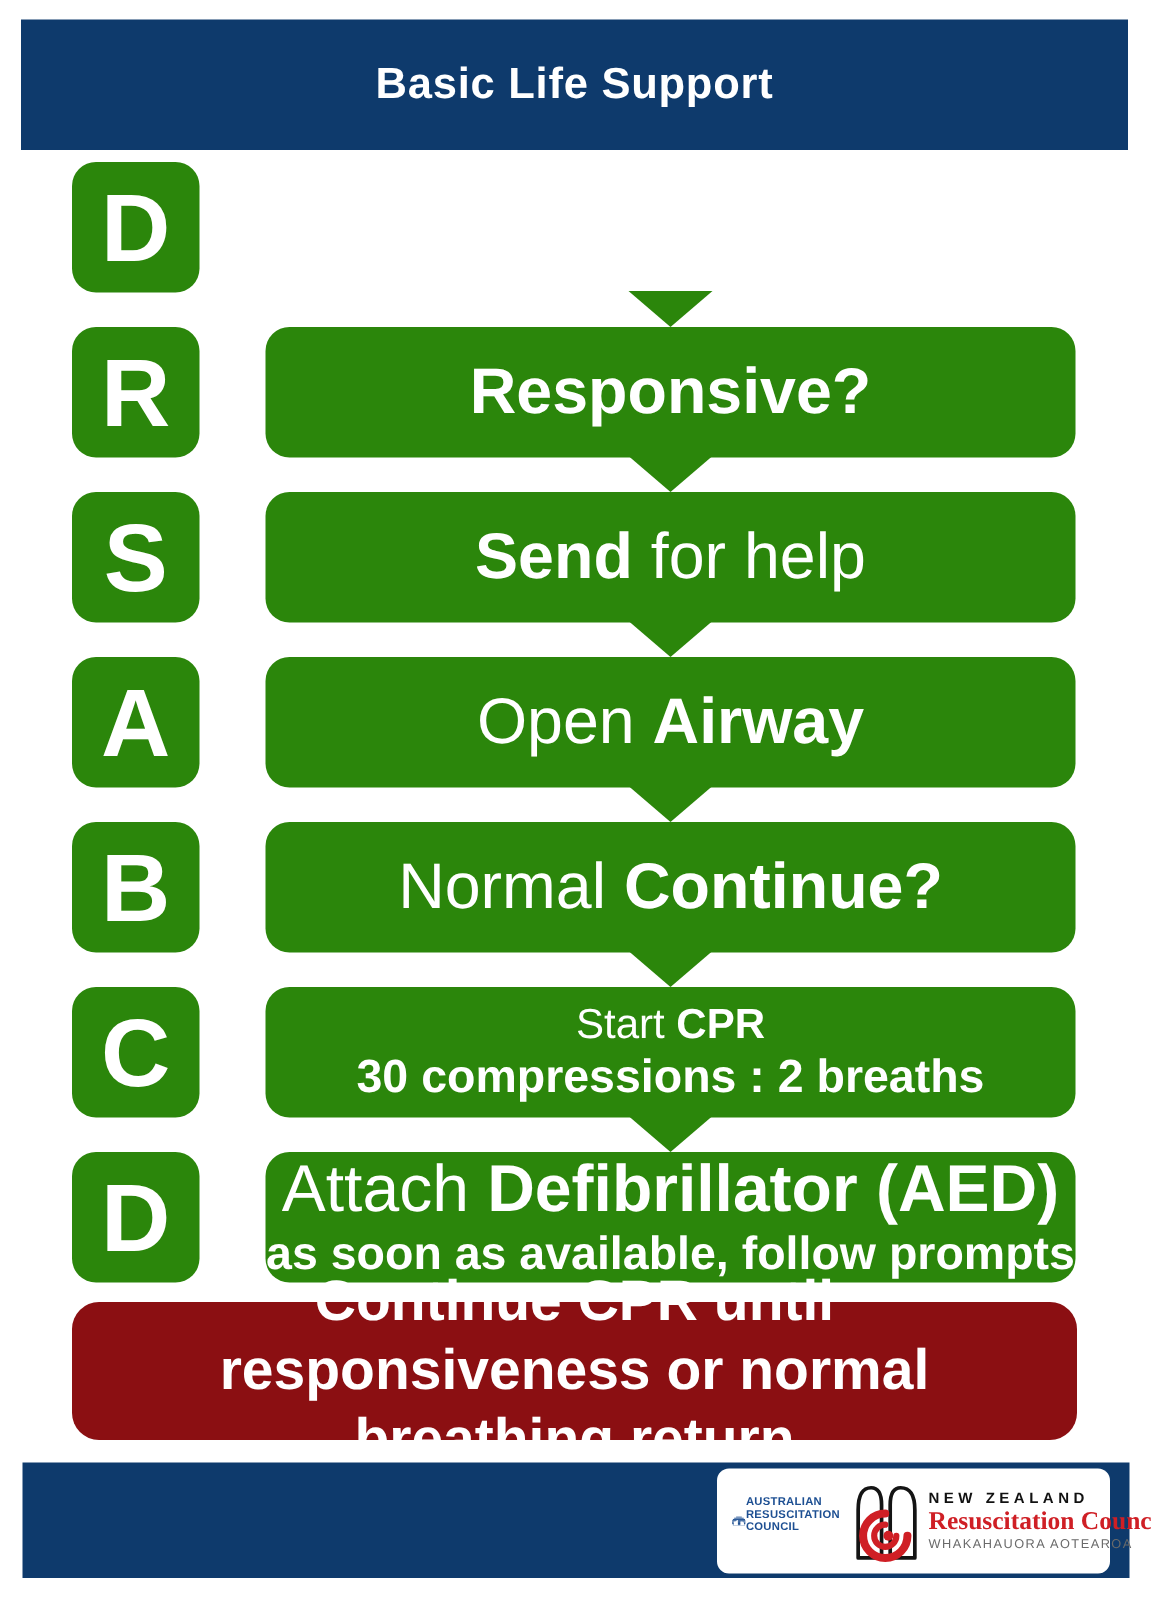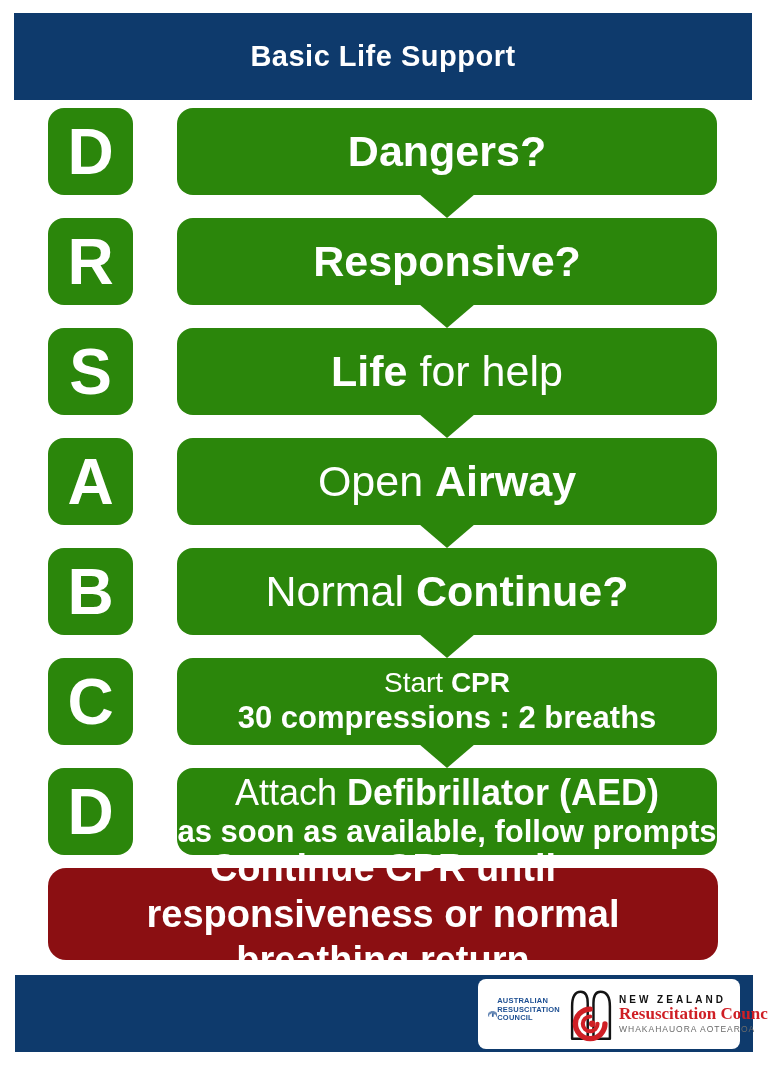--- a/index.html
+++ b/index.html
@@ -16,21 +16,21 @@
           background:var(--green,#2b860b);display:flex;align-items:center;justify-content:center;}
   .letter span{color:#fff;font-weight:bold;font-size:64px;line-height:1;}
 
   .box{position:absolute;left:177px;top:0;width:540px;height:87px;border-radius:16px;
        background:var(--green,#2b860b);display:flex;flex-direction:column;
        align-items:center;justify-content:center;text-align:center;color:#fff;}
   .main{font-size:43px;line-height:1.05;white-space:nowrap;}
   .main .reg{font-weight:normal;margin-top:16px;}
   .main .bld{font-weight:bold;}
   .has-sub .main{font-size:28px;}
-  .has-sub.small-main .main{font-size:36px;}
+  .has-sub.small-main .main{font-size:44px;}
   .sub{font-size:31px;font-weight:bold;line-height:1.1;margin-top:3px;white-space:nowrap;}
 
   .arrow{position:absolute;left:419px;top:86px;width:0;height:0;
          border-left:28px solid transparent;border-right:28px solid transparent;
          border-top:24px solid var(--green,#2b860b);}
 
   .note-box{position:absolute;left:48px;top:868px;width:670px;height:92px;border-radius:18px;
             background:var(--red,#8b0f12);display:flex;align-items:center;justify-content:center;}
   .note-box .n{color:#fff;font-weight:bold;font-size:38px;line-height:46px;text-align:center;
                max-width:630px;}
@@ -55,42 +55,39 @@
 <div class="page">
 
   <div class="title-bar">
     <span class="t">Basic Life Support</span>
   </div>
 
   <div class="step-row r0">
     <div class="letter">
         <span>D</span>
       </div>
-    <div class="box">
-      <div class="main"><span class="reg"></span><span class="bld">Dangers?</span><span class="reg"></span></div>
-    </div>
     <div class="arrow"></div>
   </div>
 
   <div class="step-row r1">
     <div class="letter">
         <span>R</span>
       </div>
     <div class="box">
       <div class="main"><span class="reg"></span><span class="bld">Responsive?</span><span class="reg"></span></div>
     </div>
     <div class="arrow"></div>
   </div>
 
   <div class="step-row r2">
     <div class="letter">
         <span>S</span>
       </div>
     <div class="box">
-      <div class="main"><span class="bld">Life</span><span class="reg"> for help</span></div>
+      <div class="main"><span class="bld">Send</span><span class="reg"> for help</span></div>
     </div>
     <div class="arrow"></div>
   </div>
 
   <div class="step-row r3">
     <div class="letter">
         <span>A</span>
       </div>
     <div class="box">
       <div class="main"><span class="reg">Open </span><span class="bld">Airway</span></div>

